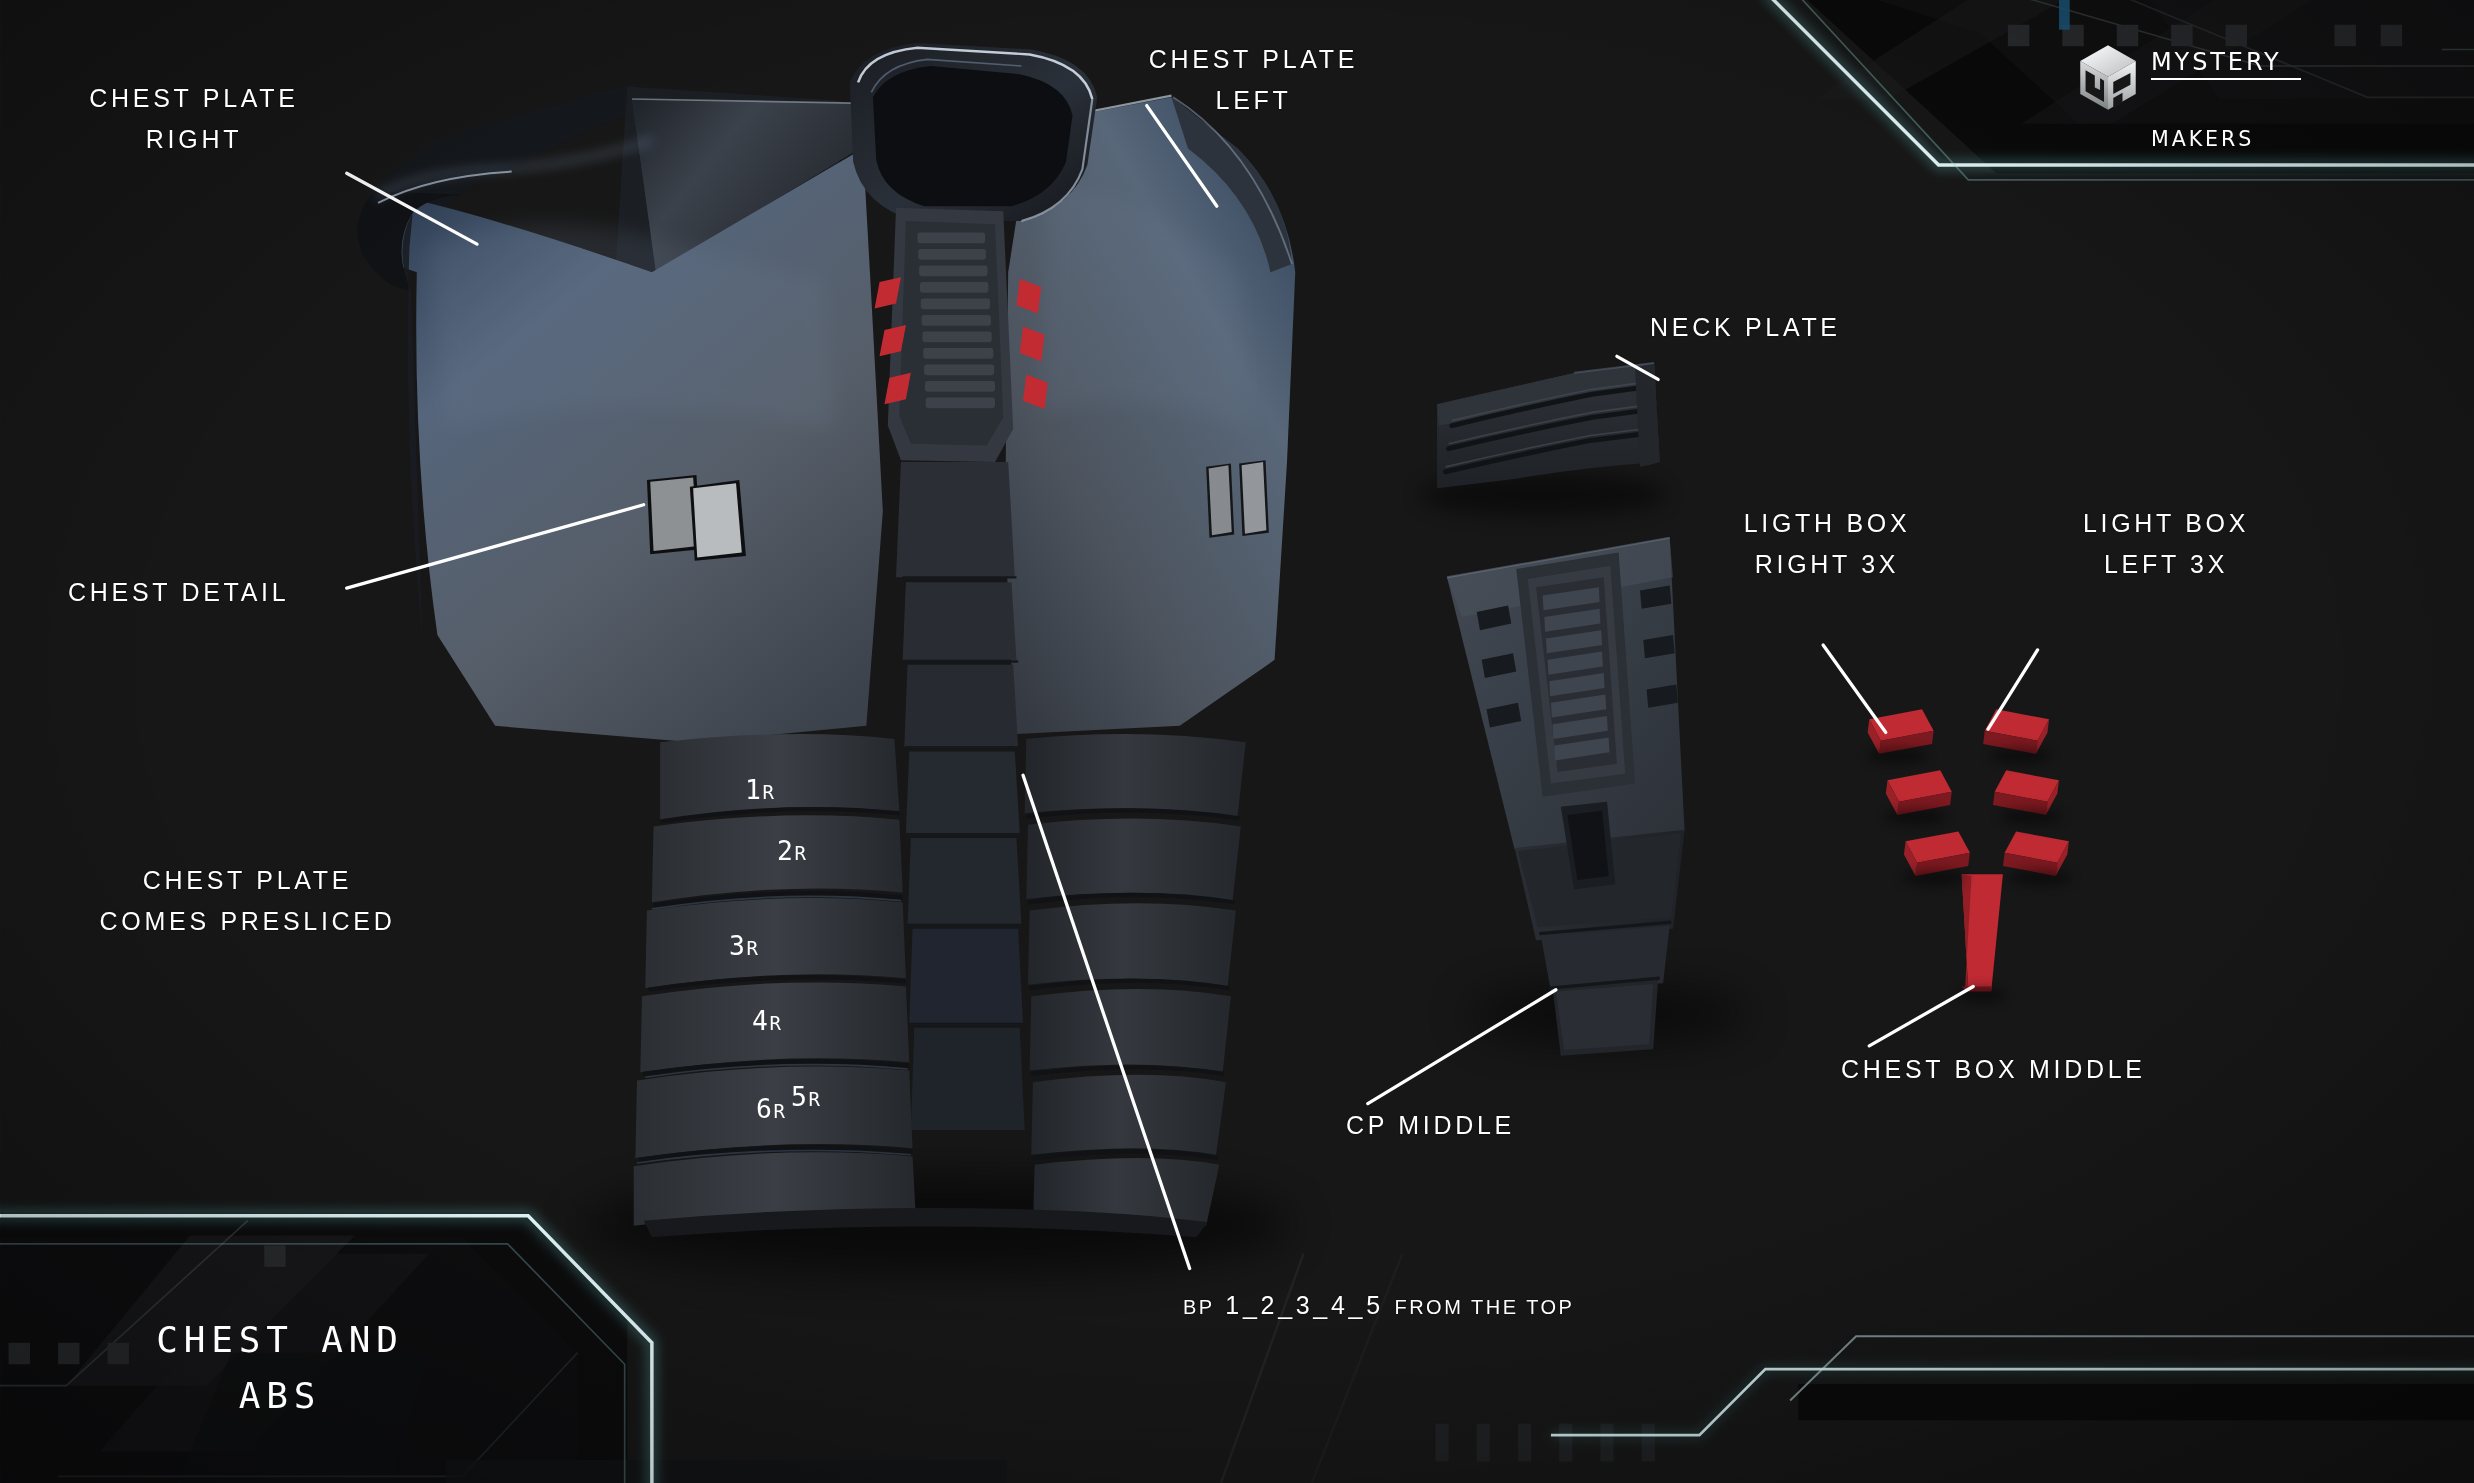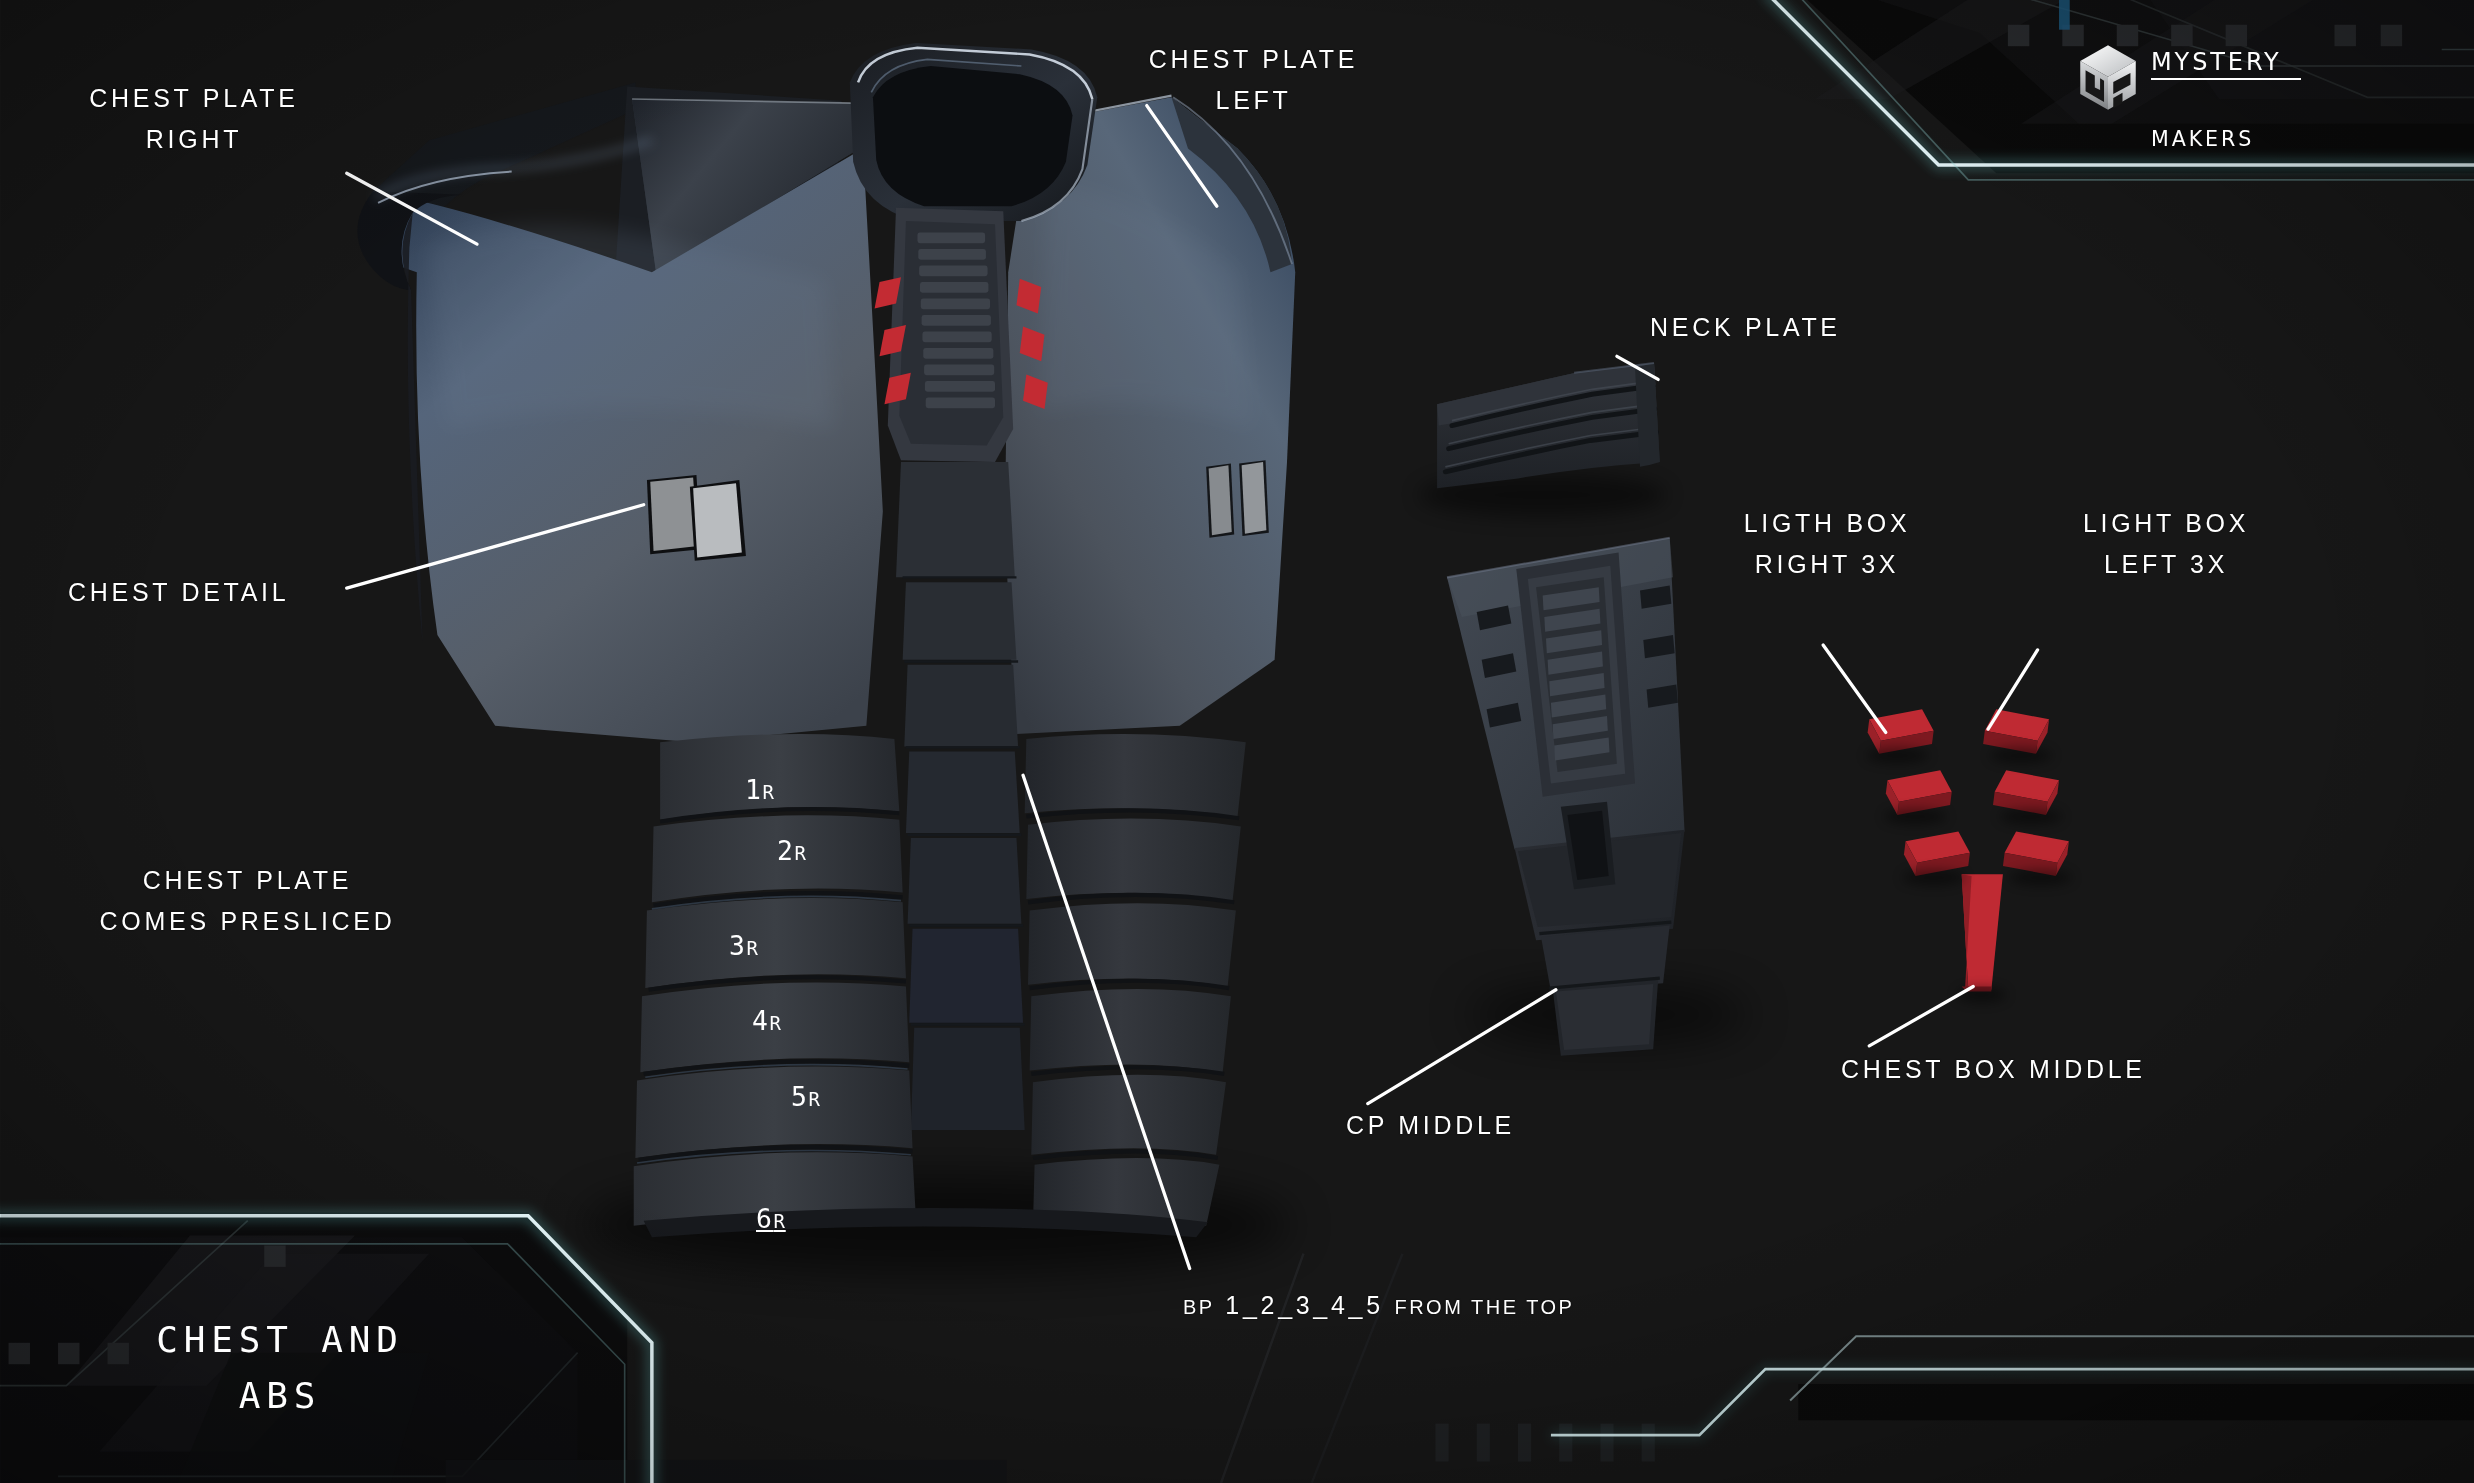--- a/index.html
+++ b/index.html
@@ -543,21 +543,21 @@
   </div>
   <div class="absnum" style="left:729px; top:930px;">
     <span>3</span><span class="r">R</span>
   </div>
   <div class="absnum" style="left:752px; top:1005px;">
     <span>4</span><span class="r">R</span>
   </div>
   <div class="absnum" style="left:791px; top:1081px;">
     <span>5</span><span class="r">R</span>
   </div>
-  <div class="absnum" style="left:756px; top:1203px;text-decoration:underline;">
+  <div class="absnum" style="left:756px; top:1093px;">
     <span>6</span><span class="r">R</span>
   </div>
 
   <div class="title" style="left:49px; top:1312px; width:462px;text-align:center;">
     <div>CHEST AND</div>
     <div>ABS</div>
   </div>
 
   <div id="logo">
     <svg class="mark" viewBox="0 0 100 110">

